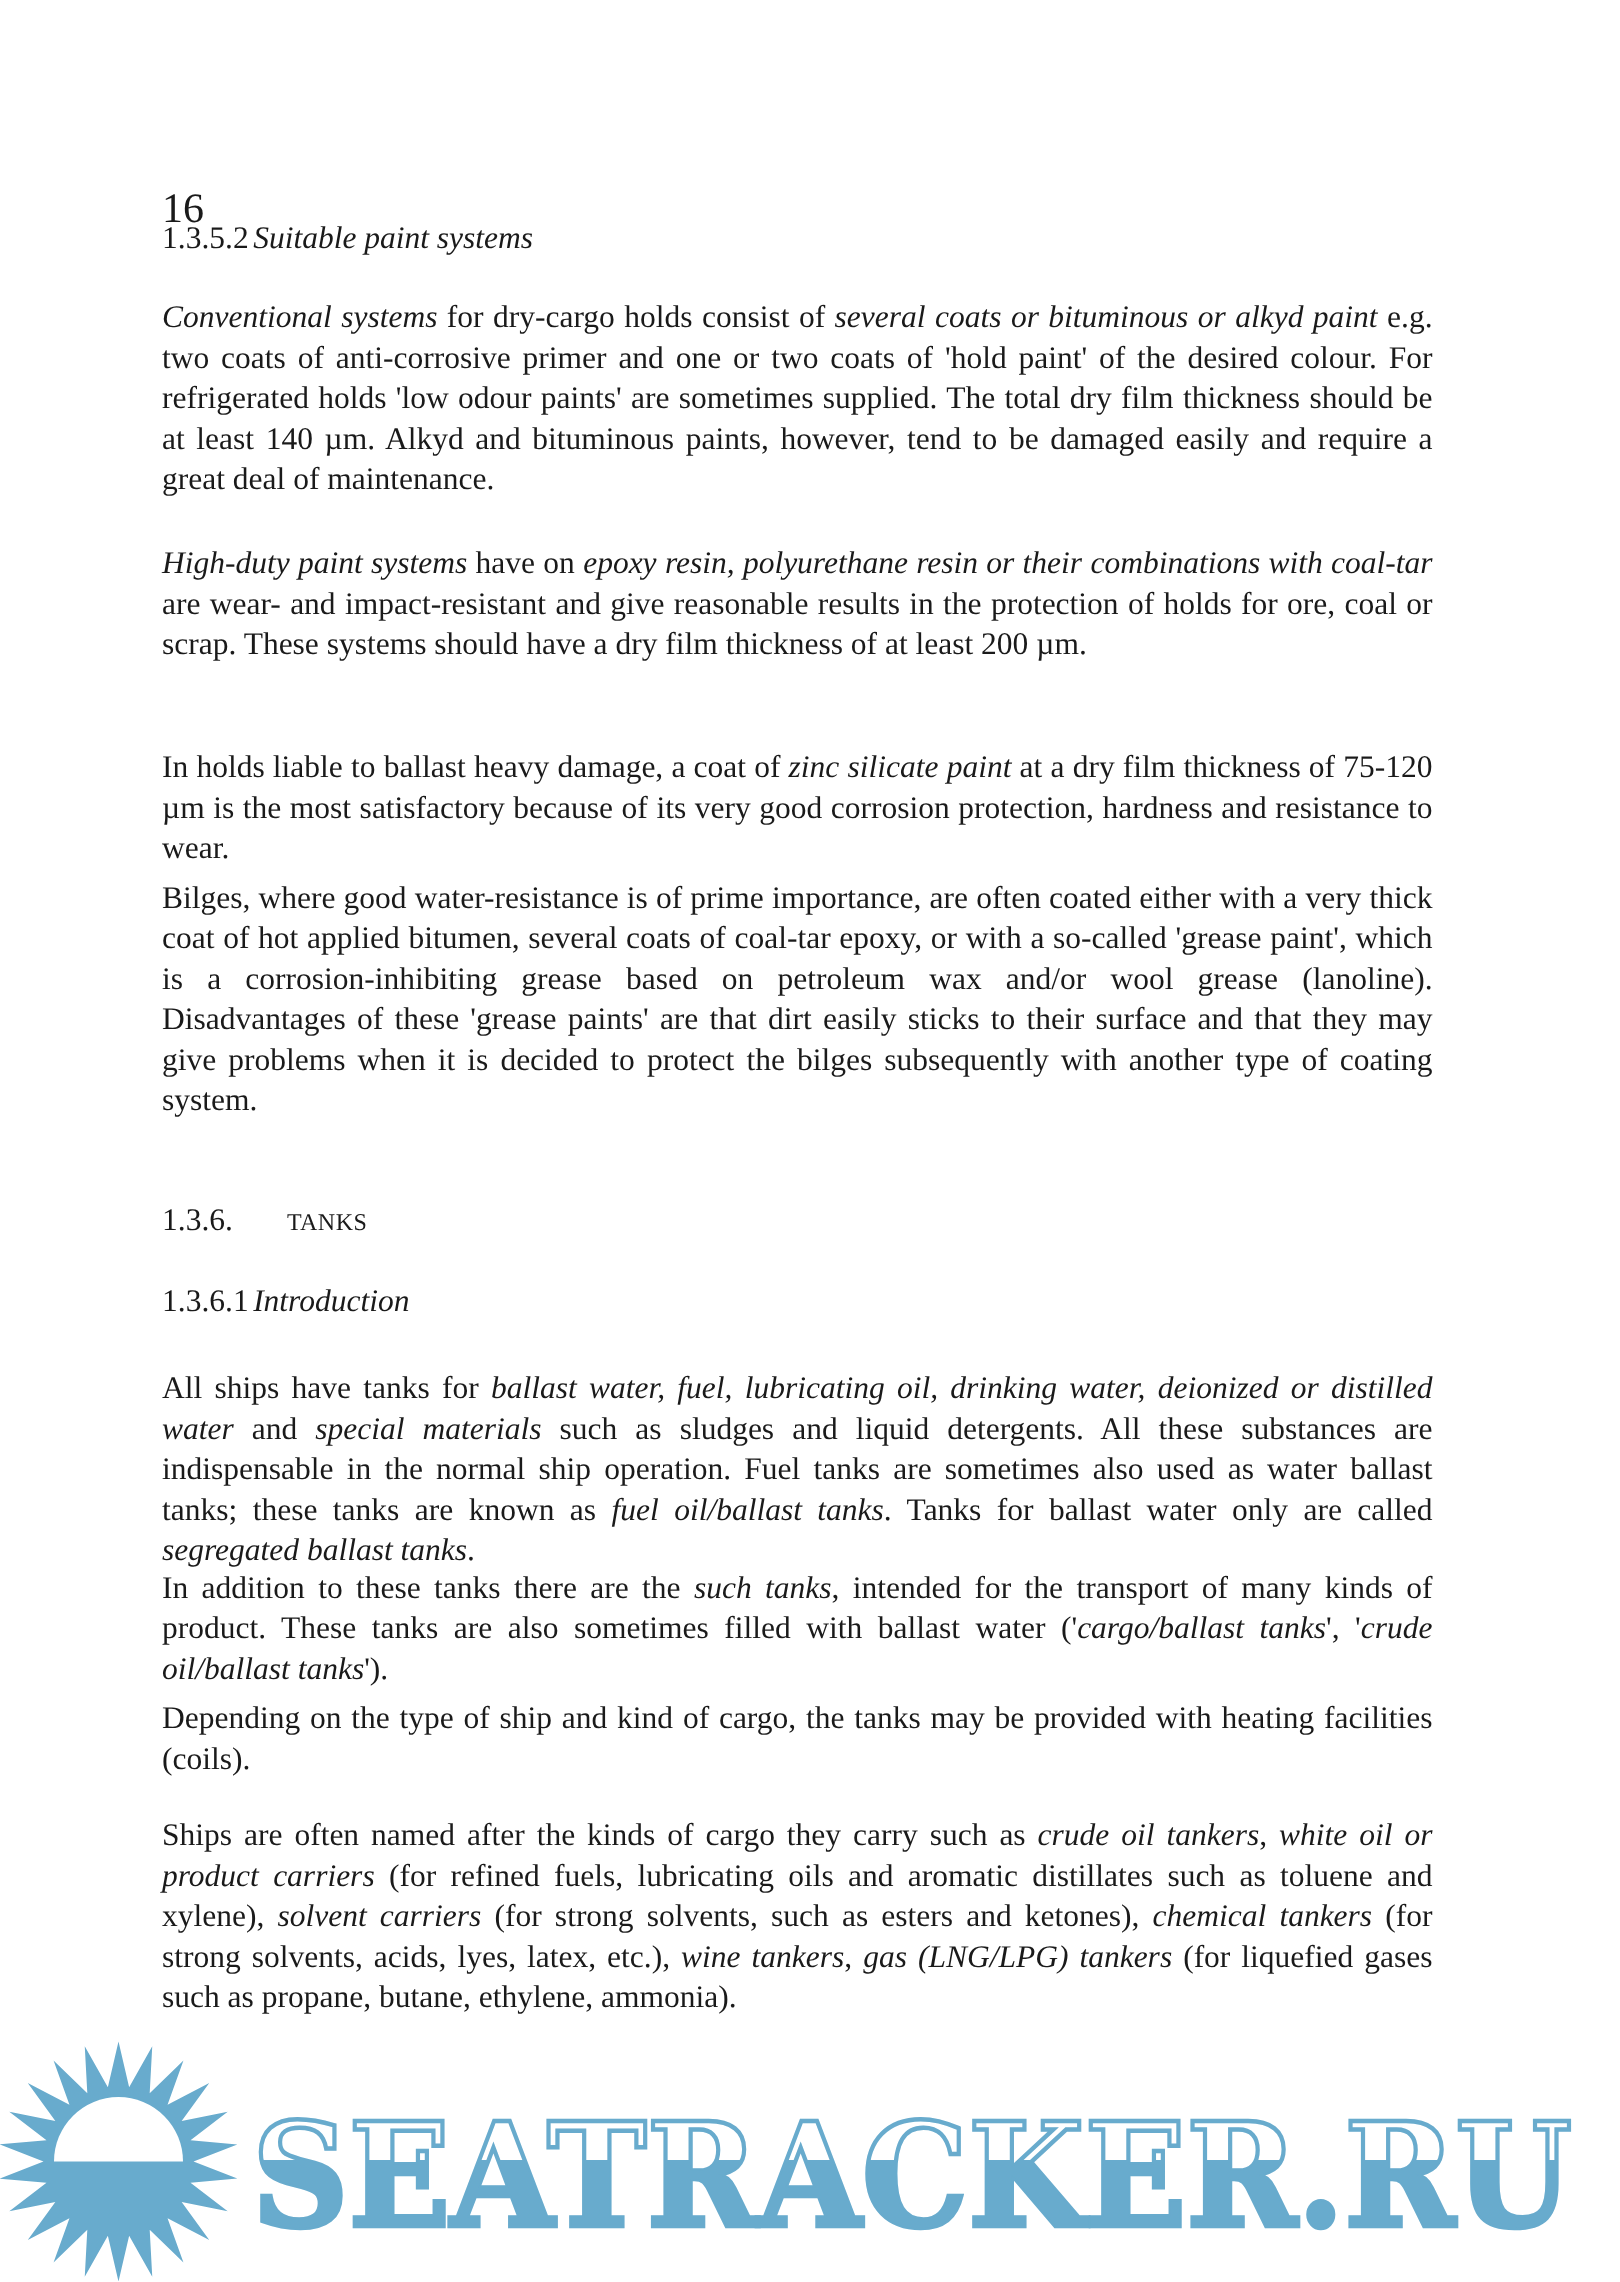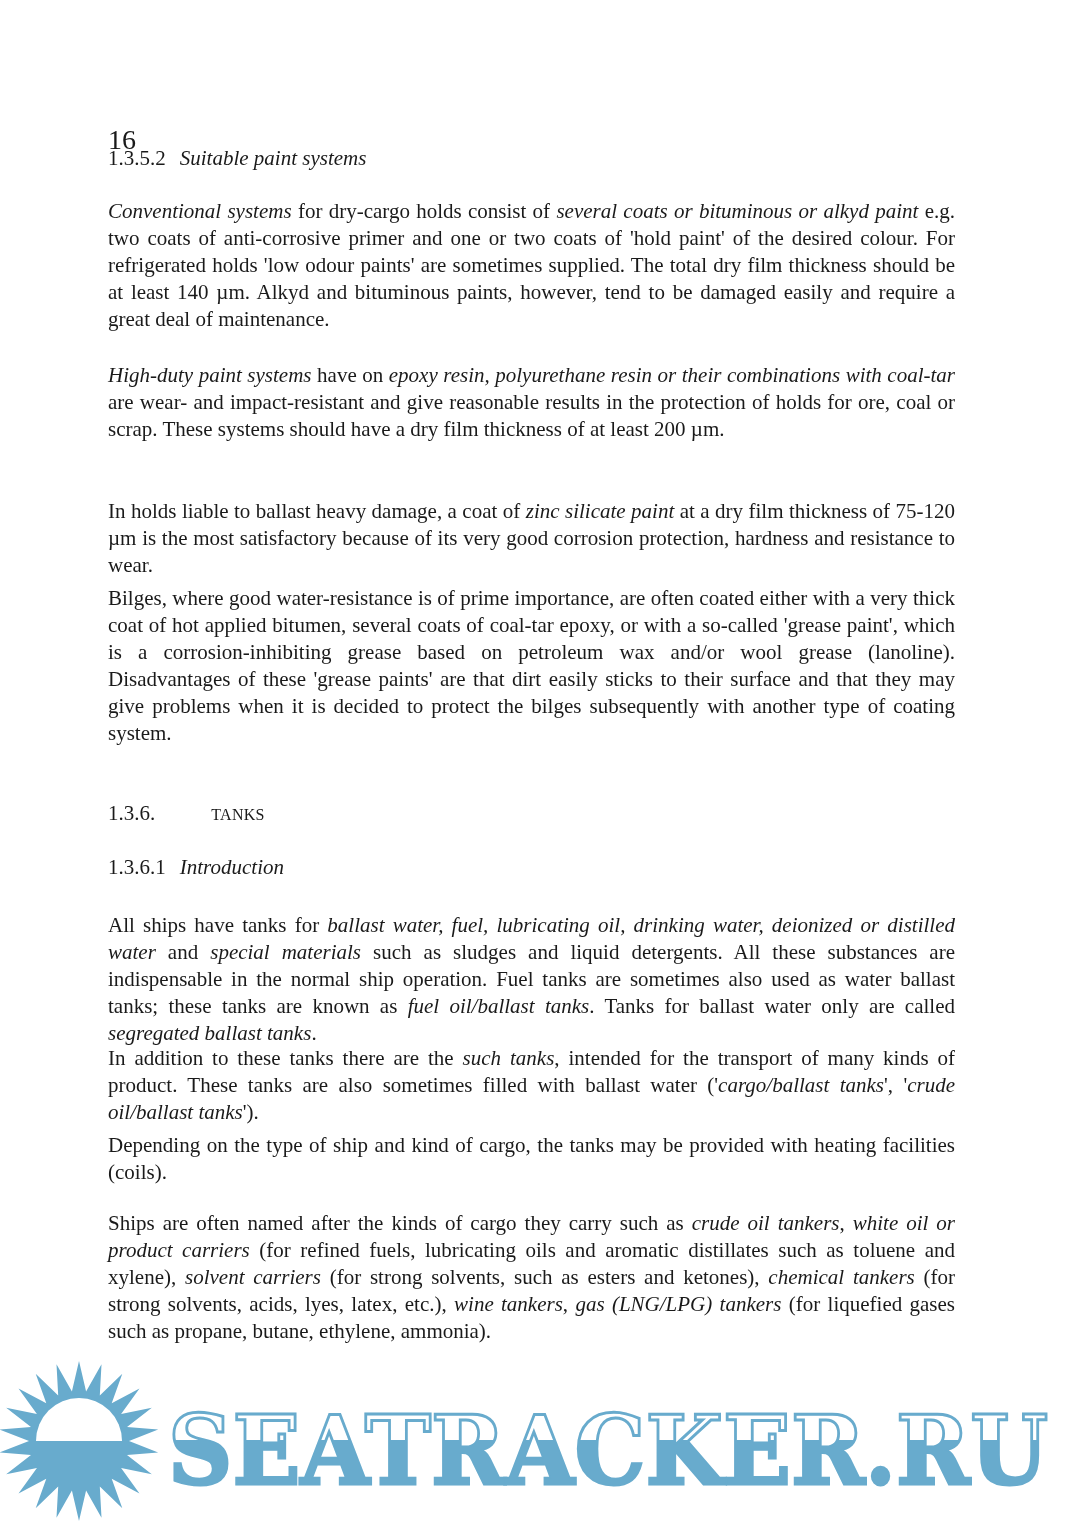--- a/index.html
+++ b/index.html
@@ -5,22 +5,22 @@
   html, body { margin: 0; padding: 0; background: #ffffff; }
   body {
     width: 1080px; height: 1521px; position: relative; overflow: hidden;
     font-family: "Liberation Serif", "DejaVu Serif", serif;
     color: #1a1a1a;
   }
   .page { position: absolute; left: 108px; top: 0; width: 847px; }
   .pagenum { position: absolute; top: 88px; left: 0; font-size: 28px; margin-top: 36px; }
   .heading { position: absolute; left: 0; font-size: 21px; white-space: nowrap; }
   .heading .num { display: inline-block; }
-  .heading .title-it { font-style: italic; margin-left: 14px; }
-  .heading .title-sc { font-size: 16px; letter-spacing: 0.3px; margin-left: 56px; }
+  .heading .title-it { font-style: italic; margin-left: 3px; }
+  .heading .title-sc { font-size: 16px; letter-spacing: 0.3px; margin-left: 36px; }
   .para {
     position: absolute; left: 0; width: 847px;
     font-size: 21px; line-height: 27px; text-align: justify;
     margin: 0;
   }
   .para i { font-style: italic; }
   .logo { position: absolute; left: 0; top: 1360px; width: 1056px; height: 161px; }
   .logo svg { display: block; }
 </style>
 </head>

